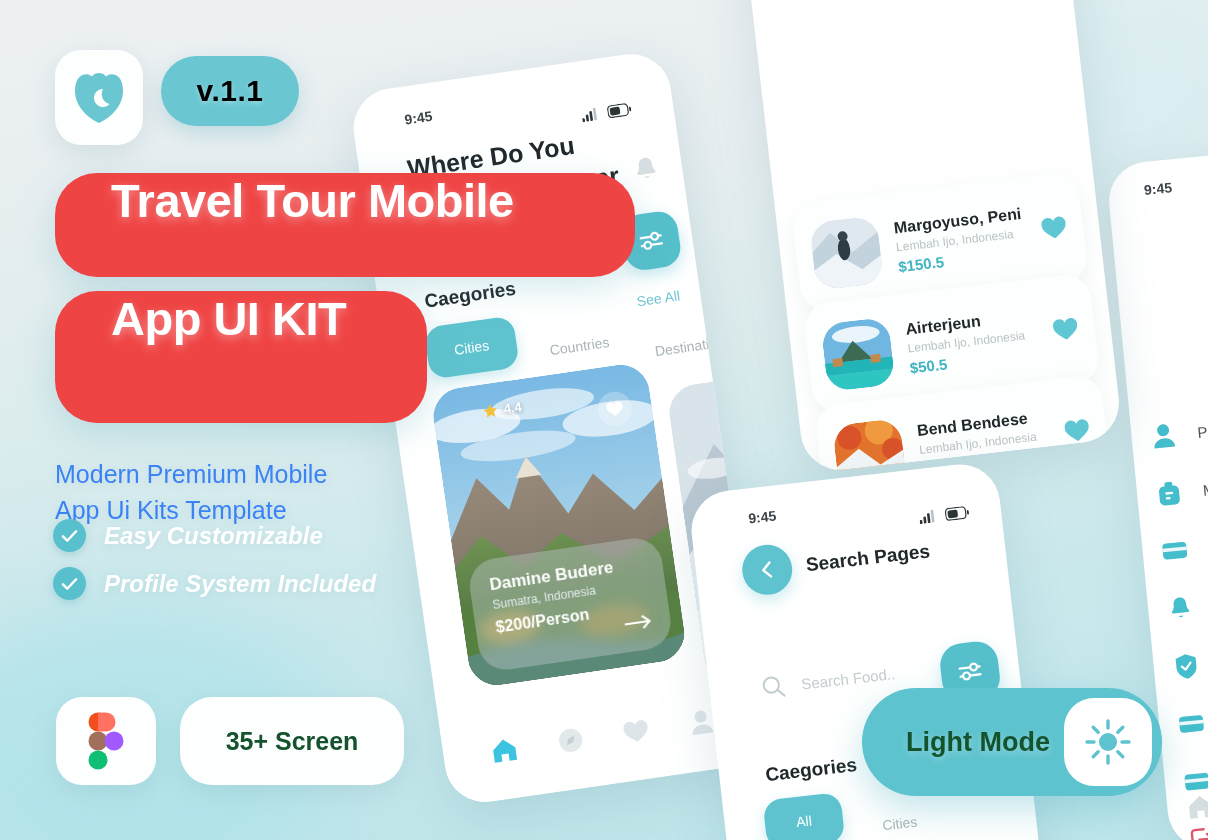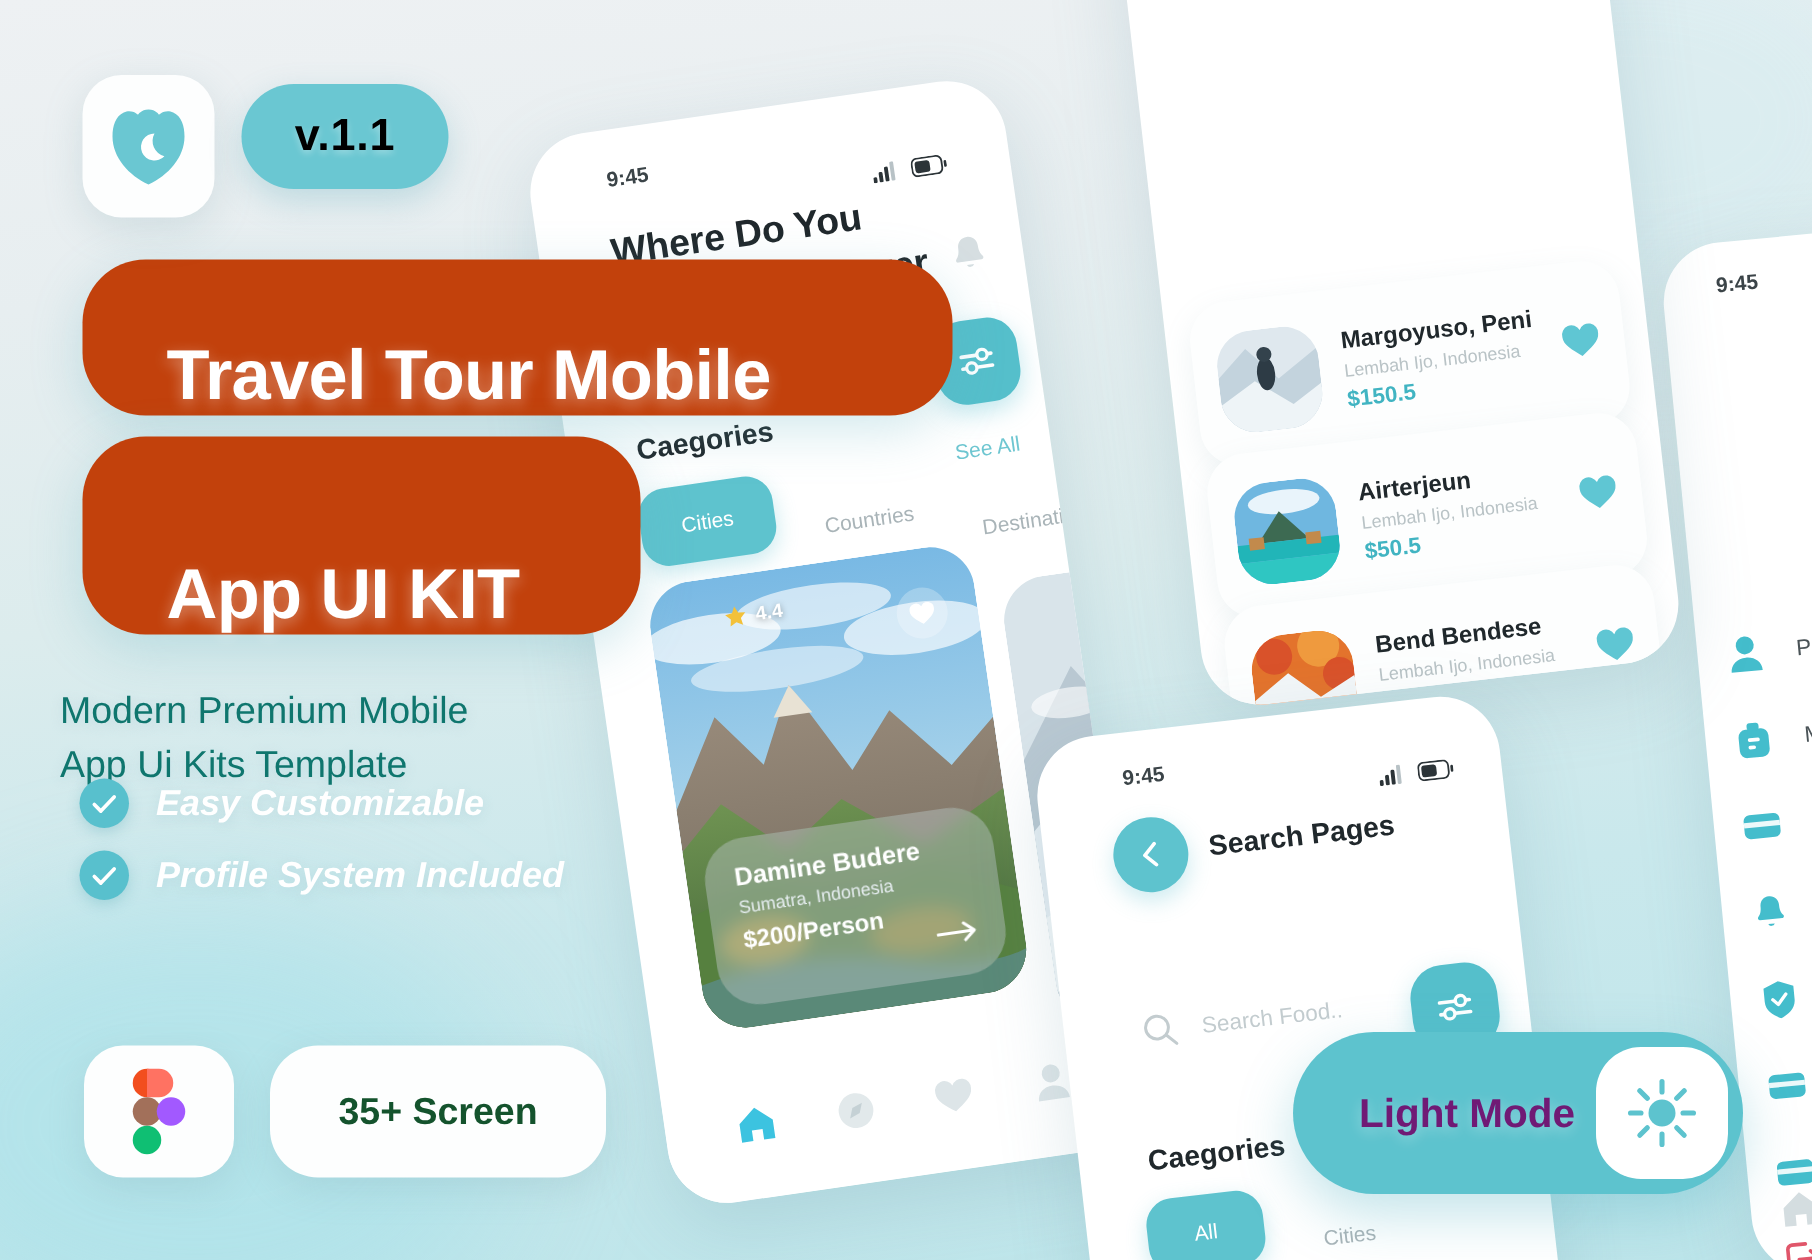--- a/index.html
+++ b/index.html
@@ -26,35 +26,35 @@
     background:#6ac7d2; border-radius:36px;
     display:flex; align-items:center; justify-content:center;
     box-shadow:0 8px 22px rgba(90,170,185,.30); z-index:30;
   }
   .version-pill span{
     color:#000000; font-size:30px; font-weight:bold; letter-spacing:.5px;
     text-shadow:0 2px 5px rgba(255,255,255,.35);
   }
 
   .title-pill{
-    position:absolute; background:#c2410c; border-radius:42px;
-    display:flex; align-items:flex-end; box-shadow:0 10px 34px rgba(95,175,190,.28);
+    position:absolute; background:#ef4444; border-radius:42px;
+    display:flex; align-items:flex-start; box-shadow:0 10px 34px rgba(95,175,190,.28);
     z-index:28;
   }
   .title-pill-1{ left:55px; top:173px; width:580px; height:104px; padding-left:56px; }
   .title-pill-2{ left:55px; top:291px; width:372px; height:132px; padding-left:56px; }
   .title-pill span{
     color:#ffffff; font-weight:bold; font-size:47px; letter-spacing:-.5px; white-space:nowrap;
     text-shadow:0 3px 10px rgba(255,255,255,.40);
   }
   .title-pill-2 span{ font-size:47px; }
 
   .subtitle{
-    position:absolute; left:40px; top:420px; width:420px;
-    color:#0f766e; font-size:25px; line-height:36px; font-weight:400;
+    position:absolute; left:55px; top:420px; width:420px;
+    color:#3b82f6; font-size:25px; line-height:36px; font-weight:400;
     text-shadow:0 2px 8px rgba(170,205,212,.45); z-index:26;
   }
 
   .features{ position:absolute; left:53px; top:519px; z-index:26; }
   .feature-row{ display:flex; align-items:center; margin-bottom:15px; height:33px;font-style:italic; }
   .check-badge{
     width:33px; height:33px; border-radius:50%; background:#58c0cd;
     display:flex; align-items:center; justify-content:center; flex:0 0 auto;
     box-shadow:0 3px 9px rgba(80,165,180,.30);
   }
@@ -202,21 +202,21 @@
   .menu-icon{ width:28px; height:28px; flex:0 0 auto; display:flex; align-items:center; justify-content:center; }
   .menu-label{ margin-left:20px; font-size:15px; color:#4a5357; white-space:nowrap; }
 
   
   .lightmode-badge{
     position:absolute; left:862px; top:688px; width:300px; height:108px;
     background:#5dc3ce; border-radius:54px; display:flex; align-items:center;
     box-shadow:0 14px 36px rgba(80,175,192,.34); z-index:40; padding-left:44px;
   }
   .lightmode-badge span{
-    color:#701a75; font-size:27px; font-weight:bold; text-shadow:0 3px 9px rgba(255,255,255,.35);
+    color:#14532d; font-size:27px; font-weight:bold; text-shadow:0 3px 9px rgba(255,255,255,.35);
   }
   .lightmode-icon{
     position:absolute; right:10px; top:10px; width:88px; height:88px; border-radius:30px;
     background:#ffffff; display:flex; align-items:center; justify-content:center;
   }
 
   .soft-glow{
     position:absolute; border-radius:50%; filter:blur(42px); pointer-events:none;
   }
 </style>

